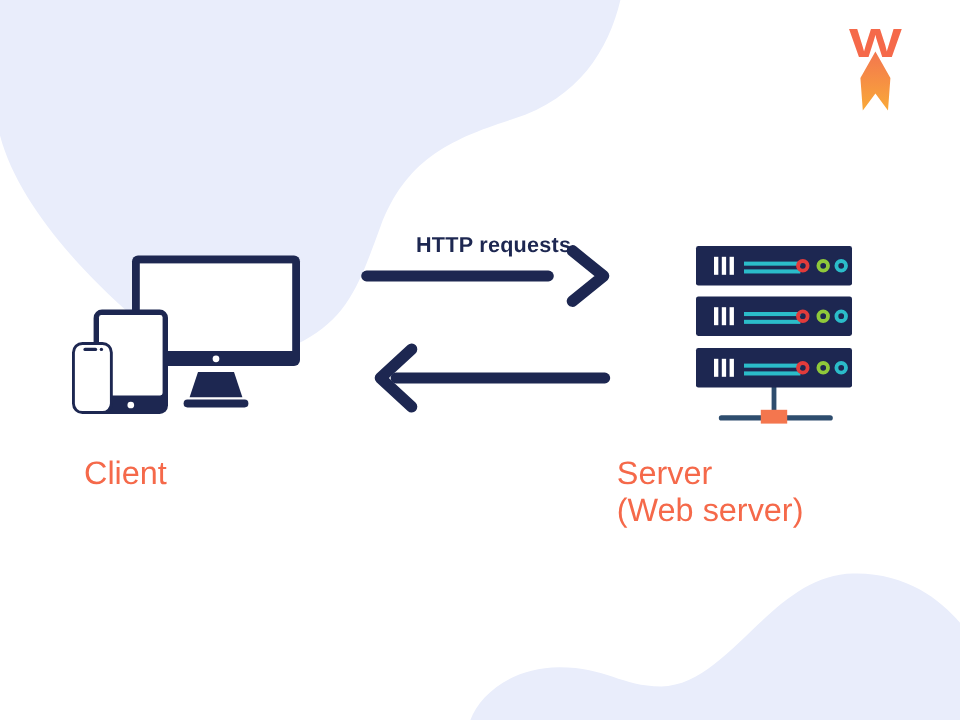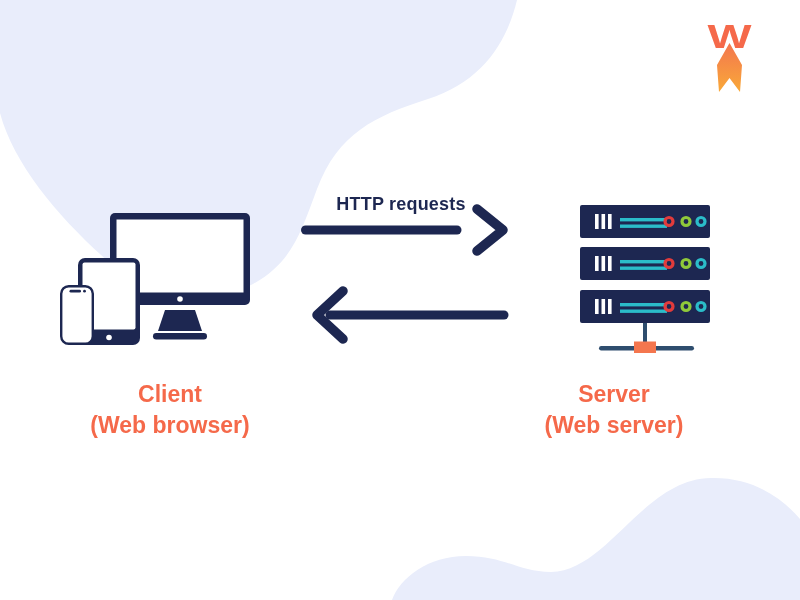--- a/index.html
+++ b/index.html
@@ -19,27 +19,27 @@
   }
   .abs{position:absolute;}
   svg{display:block;}
   .bg{left:0;top:0;z-index:0;}
   .logo{left:698px;top:16px;z-index:2;}
   .client-art{left:53px;top:205px;z-index:2;}
   .server-art{left:578px;top:203px;z-index:2;}
   .arrows{left:300px;top:190px;z-index:1;}
   .arrow-label{
     z-index:3;color:var(--navy);font-weight:700;font-size:18px;
-    text-align:center;white-space:nowrap;letter-spacing:.2px;
+    text-align:right;white-space:nowrap;letter-spacing:.2px;
   }
   .req-label{left:326px;top:194px;width:150px;}
   .res-label{left:340px;top:320px;width:170px;}
   .caption{
-    z-index:3;color:var(--orange);font-weight:700;font-size:23px;
-    line-height:31px;text-align:center;white-space:nowrap;
+    z-index:3;color:var(--orange);font-weight:400;font-size:27px;
+    line-height:31px;white-space:nowrap;
   }
   .client-caption{left:70px;top:379px;width:200px;}
   .server-caption{left:514px;top:379px;width:200px;}
 </style>
 </head>
 <body>
 
 <div class="canvas">
 
   <svg class="abs bg" width="800" height="600" viewBox="0 0 800 600" aria-hidden="true">
@@ -110,20 +110,19 @@
       <rect x="21" y="143" width="95" height="4.5" rx="2.2" fill="var(--slate)"></rect>
       <rect x="56" y="138.5" width="22" height="11.5" fill="var(--connector-orange)"></rect>
     </g>
     <use href="#server-unit" transform="translate(2,2)"></use>
     <use href="#server-unit" transform="translate(2,44)"></use>
     <use href="#server-unit" transform="translate(2,87)"></use>
   </svg>
 
   <div class="abs caption client-caption">
     <div>Client</div>
-    <div>(Web browser)</div>
   </div>
   <div class="abs caption server-caption">
     <div>Server</div>
     <div>(Web server)</div>
   </div>
 
 </div>
 
 </body></html>

